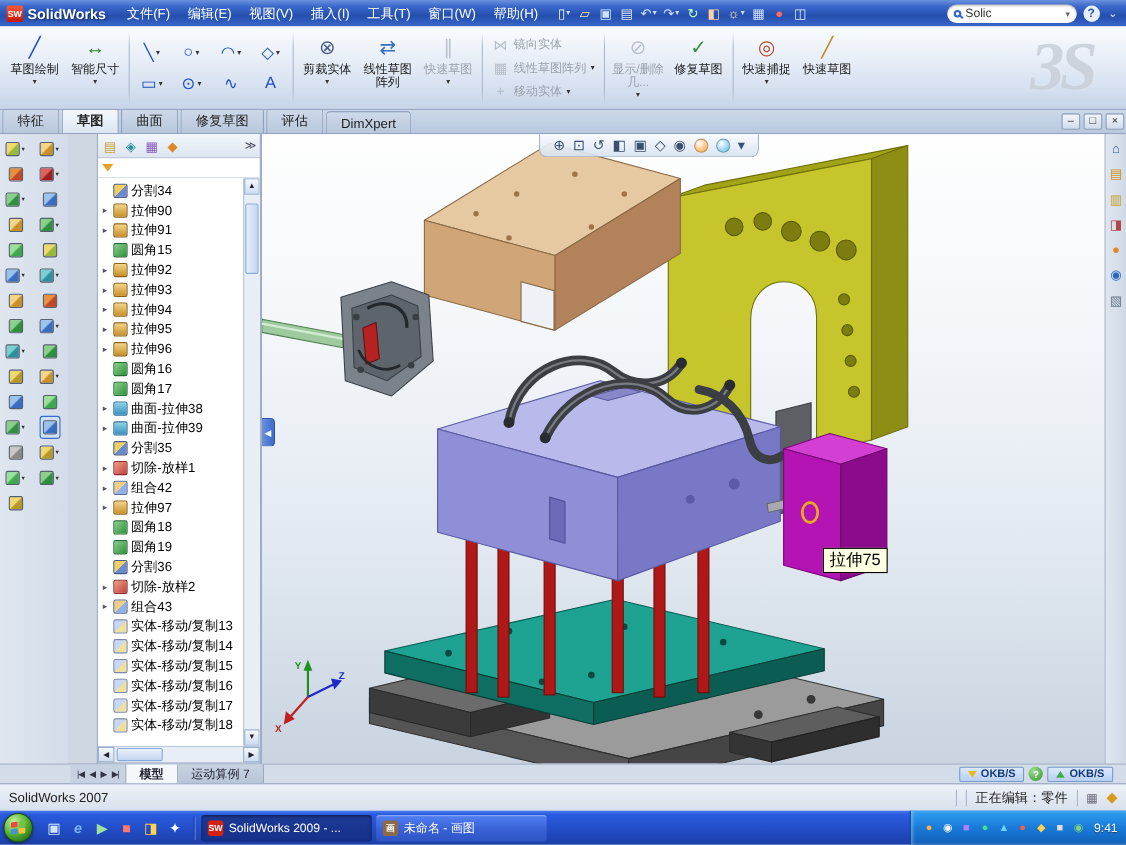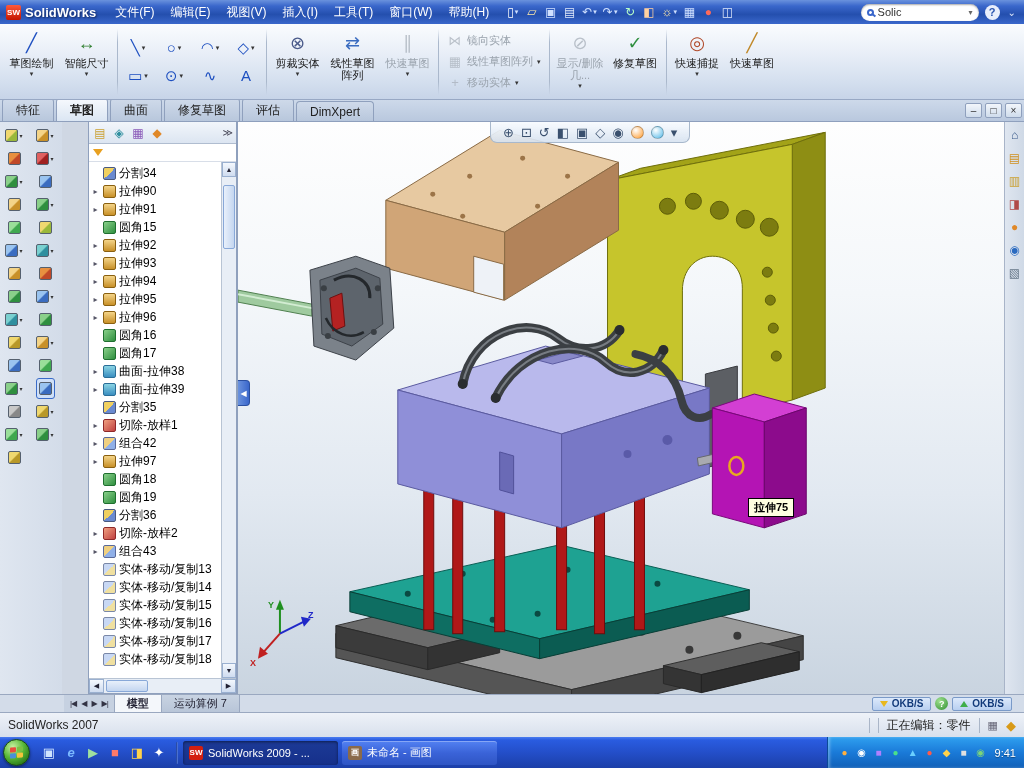--- a/index.html
+++ b/index.html
@@ -87,21 +87,21 @@
 .htrack{flex:1;position:relative;}
 .hthumb{position:absolute;top:1px;bottom:1px;left:2px;width:42px;background:linear-gradient(180deg,#e8f0fb,#c4d6f0);border:1px solid #88a8d8;border-radius:2px;}
 
 
 .viewport{flex:1;position:relative;background:linear-gradient(180deg,#fefefe 0%,#f4f7fa 30%,#e2e9f1 65%,#c9d4e0 100%);border-left:1px solid #8fa0bd;overflow:hidden;}
 .scene{position:absolute;inset:0;width:100%;height:100%;}
 .headsup{position:absolute;top:0;left:252px;height:21px;display:flex;align-items:center;gap:7px;padding:0 12px;background:linear-gradient(180deg,rgba(248,251,255,.95),rgba(214,226,240,.9));border:1px solid #a8b8cc;border-top:none;border-radius:0 0 7px 7px;}
 .hicon{font-size:13px;color:#3a506e;display:flex;align-items:center;}
 .ball{width:13px;height:13px;border-radius:50%;border:1px solid rgba(0,0,0,.25);}
 .collapse-tab{position:absolute;left:0;top:258px;width:12px;height:26px;background:linear-gradient(90deg,#6a92dd,#3a67cb);color:#fff;font-size:8px;display:flex;align-items:center;justify-content:center;border-radius:0 4px 4px 0;border:1px solid #2a4fa0;border-left:none;}
-.tooltip{position:absolute;left:510px;top:376px;background:#ffffe1;border:1px solid #000;font-size:11px;padding:1px 5px;color:#000;white-space:nowrap;font-weight:bold;}
+.tooltip{position:absolute;left:510px;top:376px;background:#ffffe1;border:1px solid #000;font-size:15px;padding:1px 5px;color:#000;white-space:nowrap;}
 .taskpane{width:20px;background:linear-gradient(90deg,#dfe6f0,#cfd9e6);border-left:1px solid #a8b4c8;display:flex;flex-direction:column;align-items:center;padding-top:5px;gap:7px;flex:0 0 auto;}
 .tp-icon{width:16px;height:16px;display:flex;align-items:center;justify-content:center;font-size:12px;border-radius:2px;}
 
 
 .doctabs{height:18px;background:#d3dce9;border-top:1px solid #9aa8c0;display:flex;align-items:stretch;padding-left:64px;}
 .dnav{display:flex;align-items:center;gap:1px;padding:0 4px;background:#c6d1e1;border-right:1px solid #9aa8c0;}
 .dnav span{font-size:8px;color:#334;padding:0 2px;letter-spacing:-1px;}
 .dtab{padding:1px 12px;font-size:11px;display:flex;align-items:center;border-right:1px solid #9aa8c0;background:linear-gradient(180deg,#c8d3e2,#b8c5d8);color:#223;}
 .dtab.active{background:#f4f7fb;font-weight:bold;}
 .netgadget{margin-left:auto;display:flex;align-items:center;gap:4px;padding-right:12px;}
@@ -291,20 +291,21 @@
     <div class="vsep"></div>
     <div class="bigbtn">
       <div class="bicon" style="color: rgb(176, 72, 40);">◎</div>
       <div class="blabel">快速捕捉</div>
       <div class="barr">▾</div>
     </div>
     <div class="bigbtn">
       <div class="bicon" style="color: rgb(192, 136, 40);">╱</div>
       <div class="blabel">快速草图</div>
     </div>
+    <div class="watermark">3S</div>
 </div>
 
 <div class="tabrow">
   <div class="cmtab">特征</div>
     <div class="cmtab active">草图</div>
     <div class="cmtab">曲面</div>
     <div class="cmtab">修复草图</div>
     <div class="cmtab">评估</div>
     <div class="cmtab">DimXpert</div>
     <div class="winbtns">

